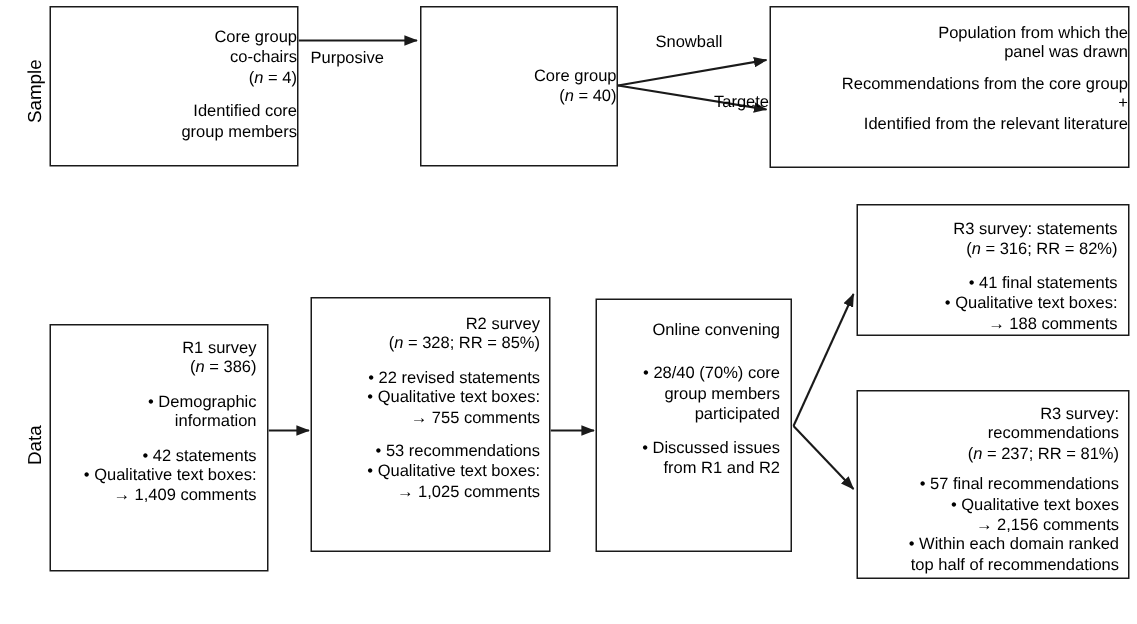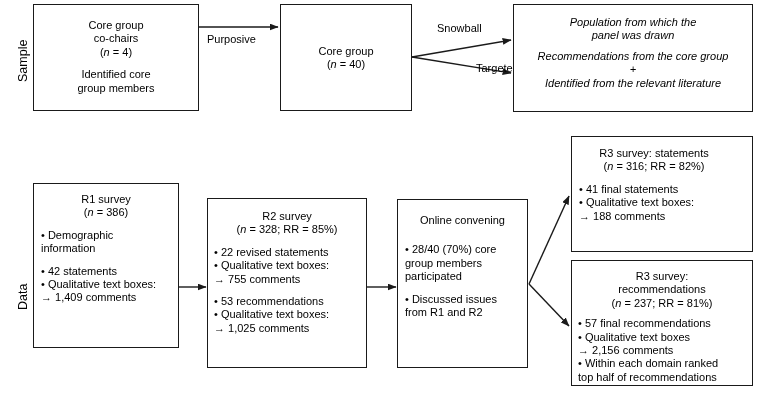--- a/index.html
+++ b/index.html
@@ -25,21 +25,21 @@
     background: #ffffff;
     font-size: 11px;
     line-height: 13.4px;
     color: #000;
   }
   .ctr { text-align: center; }
   .lft { text-align: left; }
   .ital { font-style: italic; }
   .gap { display: block; height: 9px; }
   .smgap { display: block; height: 7px; }
-  .ln { display: block; white-space: nowrap; }
+  .ln { display: block; white-space: nowrap; text-align: right; }
 
   .rowlabel {
     position: absolute;
     font-size: 12.5px;
     color: #000;
     transform-origin: 0 0;
     white-space: nowrap;
   }
 
   .arrow-svg {
@@ -96,30 +96,30 @@
     <span class="gap"></span>
     <span class="ln">Identified core</span>
     <span class="ln">group members</span>
   </div>
 
   <div class="box ctr" style="left:280px; top:4px; width:132px; height:107px; padding-top:40px;">
     <span class="ln">Core group</span>
     <span class="ln"><span>(</span><span class="ital">n</span><span> = 40)</span></span>
   </div>
 
-  <div class="box ctr" style="left:513px; top:4px; width:240px; height:108px; padding-top:11px;font-style:italic;">
+  <div class="box ctr" style="left:513px; top:4px; width:240px; height:108px; padding-top:11px;">
     <span class="ln">Population from which the</span>
     <span class="ln">panel was drawn</span>
     <span class="smgap"></span>
     <span class="ln">Recommendations from the core group</span>
     <span class="ln">+</span>
     <span class="ln">Identified from the relevant literature</span>
   </div>
 
-  <div class="box" style="left:33px; top:183px; width:146px; height:165px; padding:9px 7px 0 7px;">
+  <div class="box" style="left:33px; top:216px; width:146px; height:165px; padding:9px 7px 0 7px;">
     <div class="ctr">
       <span class="ln">R1 survey</span>
       <span class="ln"><span>(</span><span class="ital">n</span><span> = 386)</span></span>
     </div>
     <span class="gap"></span>
     <div class="lft">
       <span class="ln">• Demographic</span>
       <span class="ln">information</span>
     </div>
     <span class="gap"></span>
@@ -160,21 +160,21 @@
       <span class="ln">group members</span>
       <span class="ln">participated</span>
     </div>
     <span class="gap"></span>
     <div class="lft">
       <span class="ln">• Discussed issues</span>
       <span class="ln">from R1 and R2</span>
     </div>
   </div>
 
-  <div class="box" style="left:571px; top:136px; width:182px; height:116px; padding:10px 23px 0 7px;">
+  <div class="box" style="left:571px; top:136px; width:182px; height:88px; padding:10px 7px 0 7px;">
     <div class="ctr">
       <span class="ln">R3 survey: statements</span>
       <span class="ln"><span>(</span><span class="ital">n</span><span> = 316; RR = 82%)</span></span>
     </div>
     <span class="gap"></span>
     <div class="lft">
       <span class="ln">• 41 final statements</span>
       <span class="ln">• Qualitative text boxes:</span>
       <span class="ln">→ 188 comments</span>
     </div>

